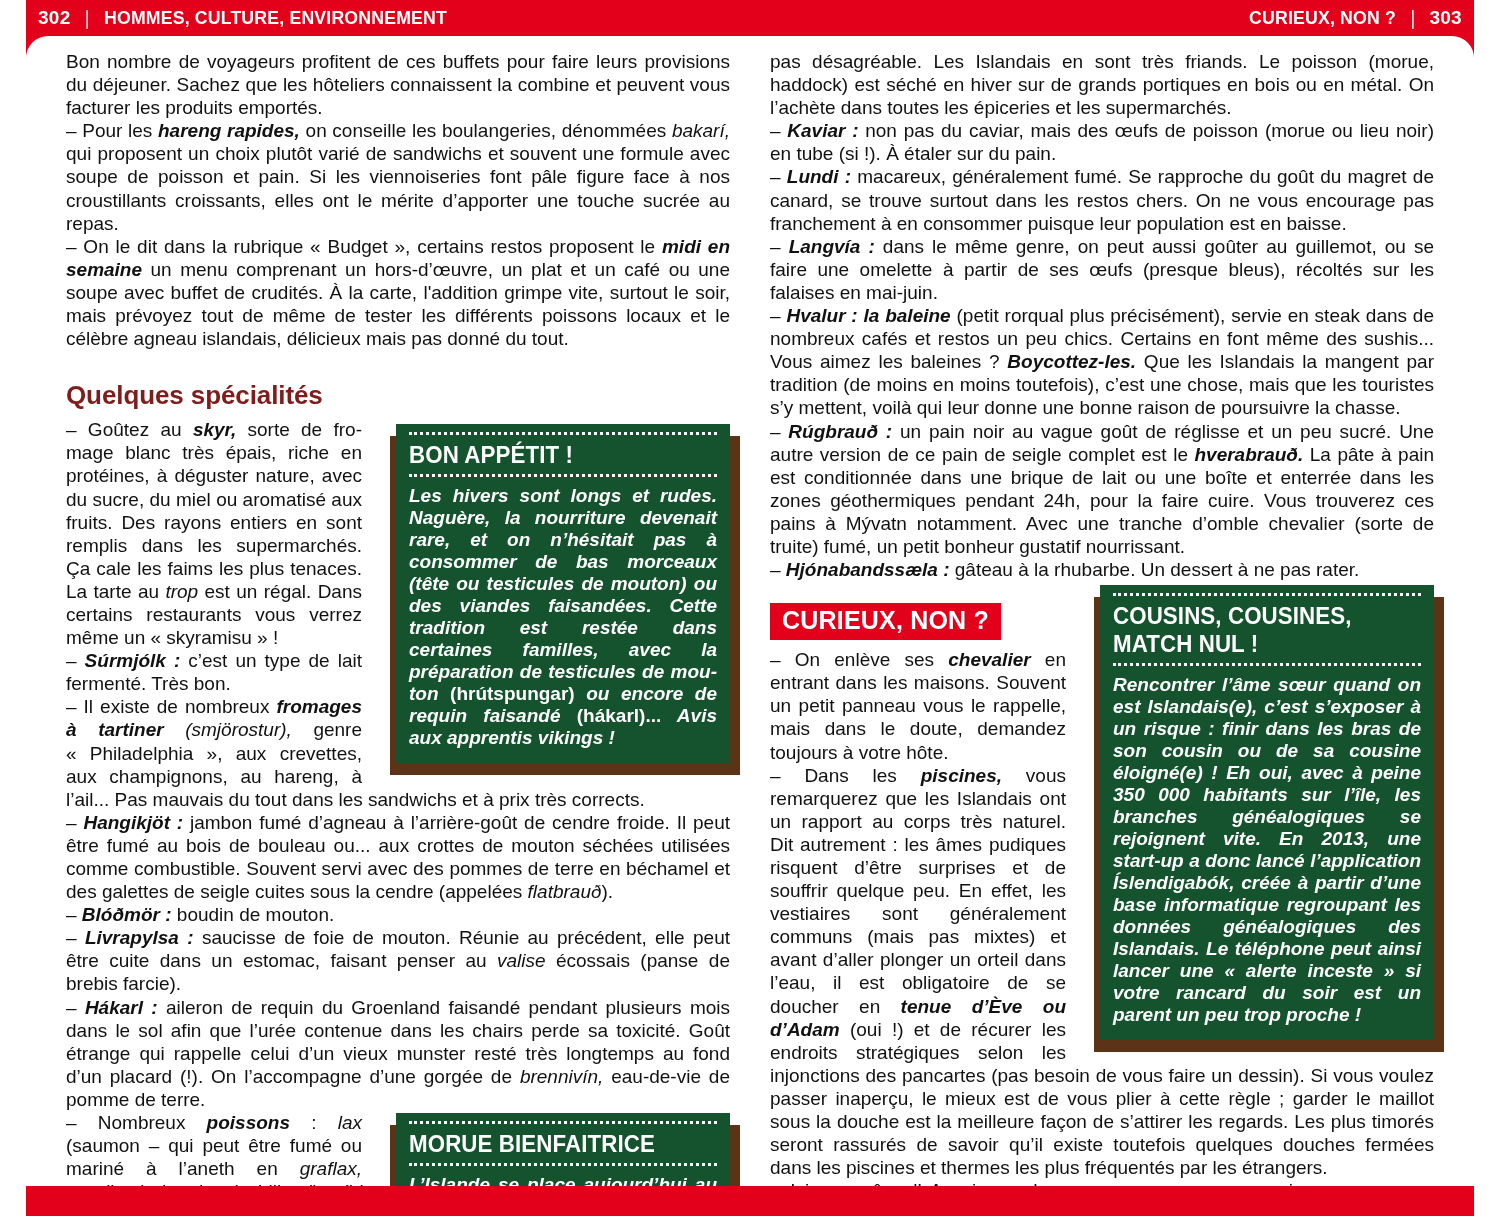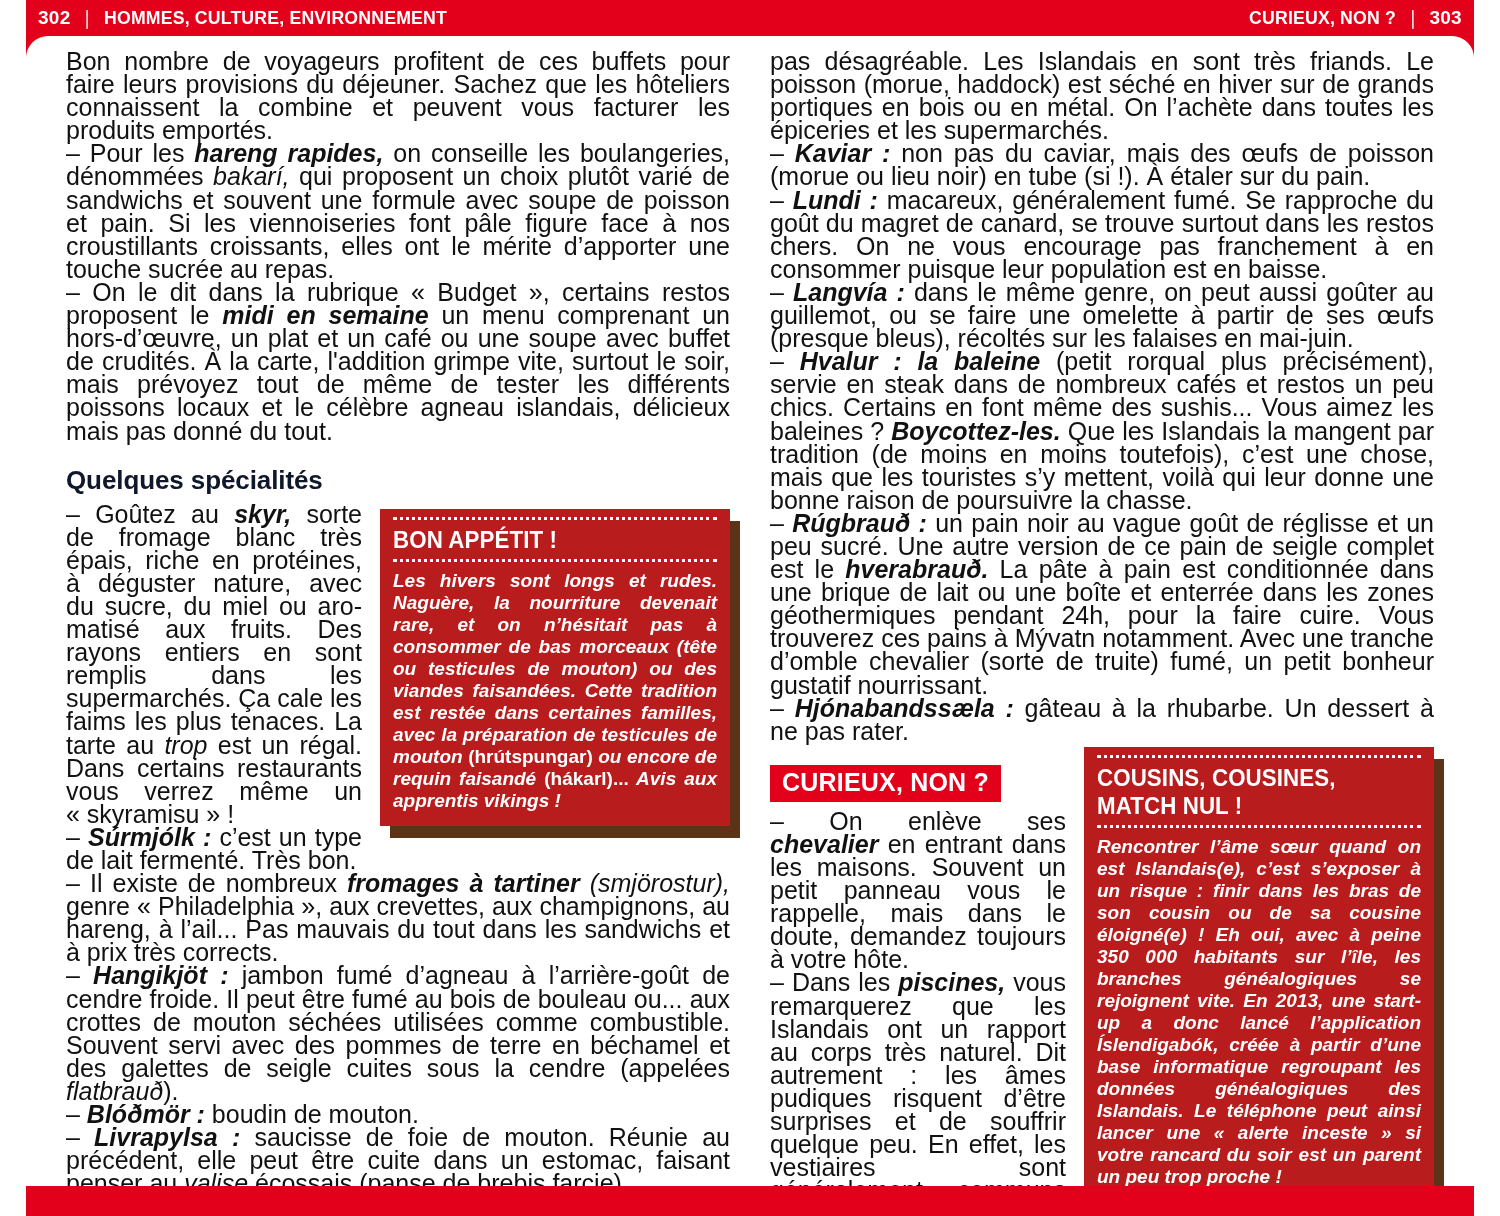--- a/index.html
+++ b/index.html
@@ -68,35 +68,35 @@
   .cols {
     position: absolute;
     left: 40px; right: 40px; top: 14px; bottom: 4px;
     display: flex;
     gap: 40px;
   }
   .col { width: 671px; position: relative; }
 
   
   p {
-    font-size: 25px;
+    font-size: 19px;
     line-height: 23.1px;
     text-align: justify;
     color: #111;
     -webkit-hyphens: manual; hyphens: manual;
   }
   p b, p strong { font-weight: bold; }
   p i, p em { font-style: italic; }
 
   
   .sec-head {
-    color: #0f172a;
+    color: #7f1d1d;
     font-size: 26px;
     font-weight: bold;
-    margin: 22px 0 7px 0;
+    margin: 30px 0 7px 0;
     letter-spacing: -.1px;
   }
 
   
   .banner-head {
     display: inline-block;
     background: #e2001a;
     color: #fff;
     font-size: 25px;
     font-weight: bold;
@@ -113,23 +113,24 @@
     position: relative;
   }
   .encadre .shadow {
     position: absolute;
     left: 10px; top: 12px;
     width: 100%; height: 100%;
     background: #5c3317;
   }
   .encadre .body {
     position: relative;
-    background: #b91c1c;
+    background: #14532d;
     padding: 8px 13px 14px 13px;
     color: #ffffff;
+    margin-left: 16px;
   }
   .encadre .dotline {
     height: 0;
     border-top: 3px dotted #ffffff;
     margin: 0 0 0 0;
   }
   .encadre .dotline.top { margin-bottom: 6px; }
   .encadre .dotline.mid { margin: 5px 0 8px 0; }
   .encadre h4 {
     font-size: 23px;

